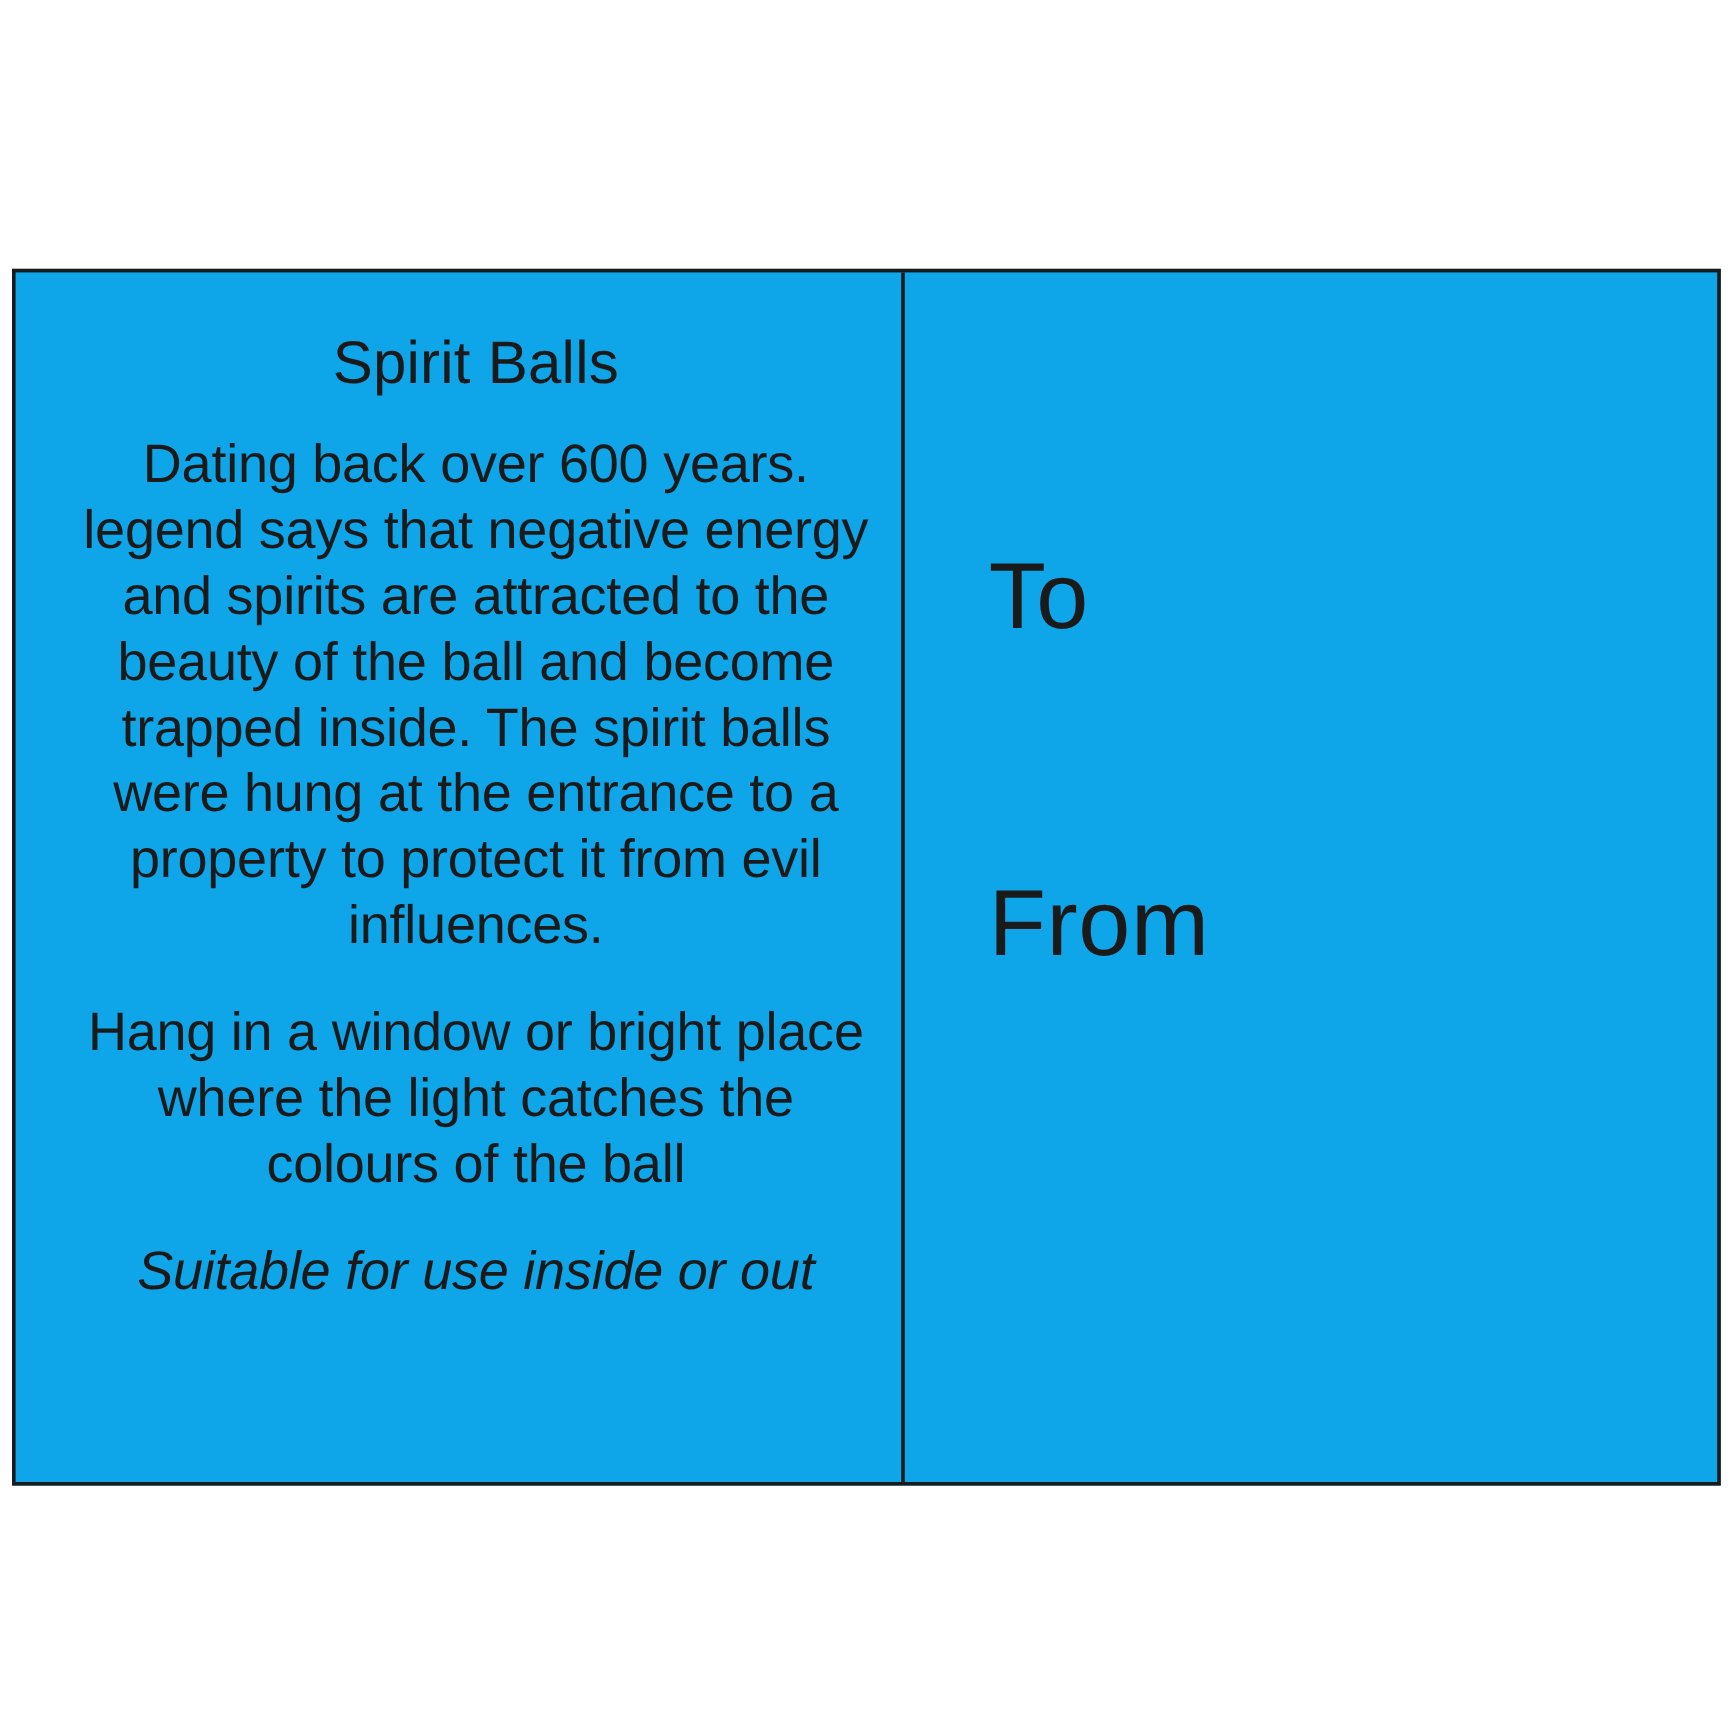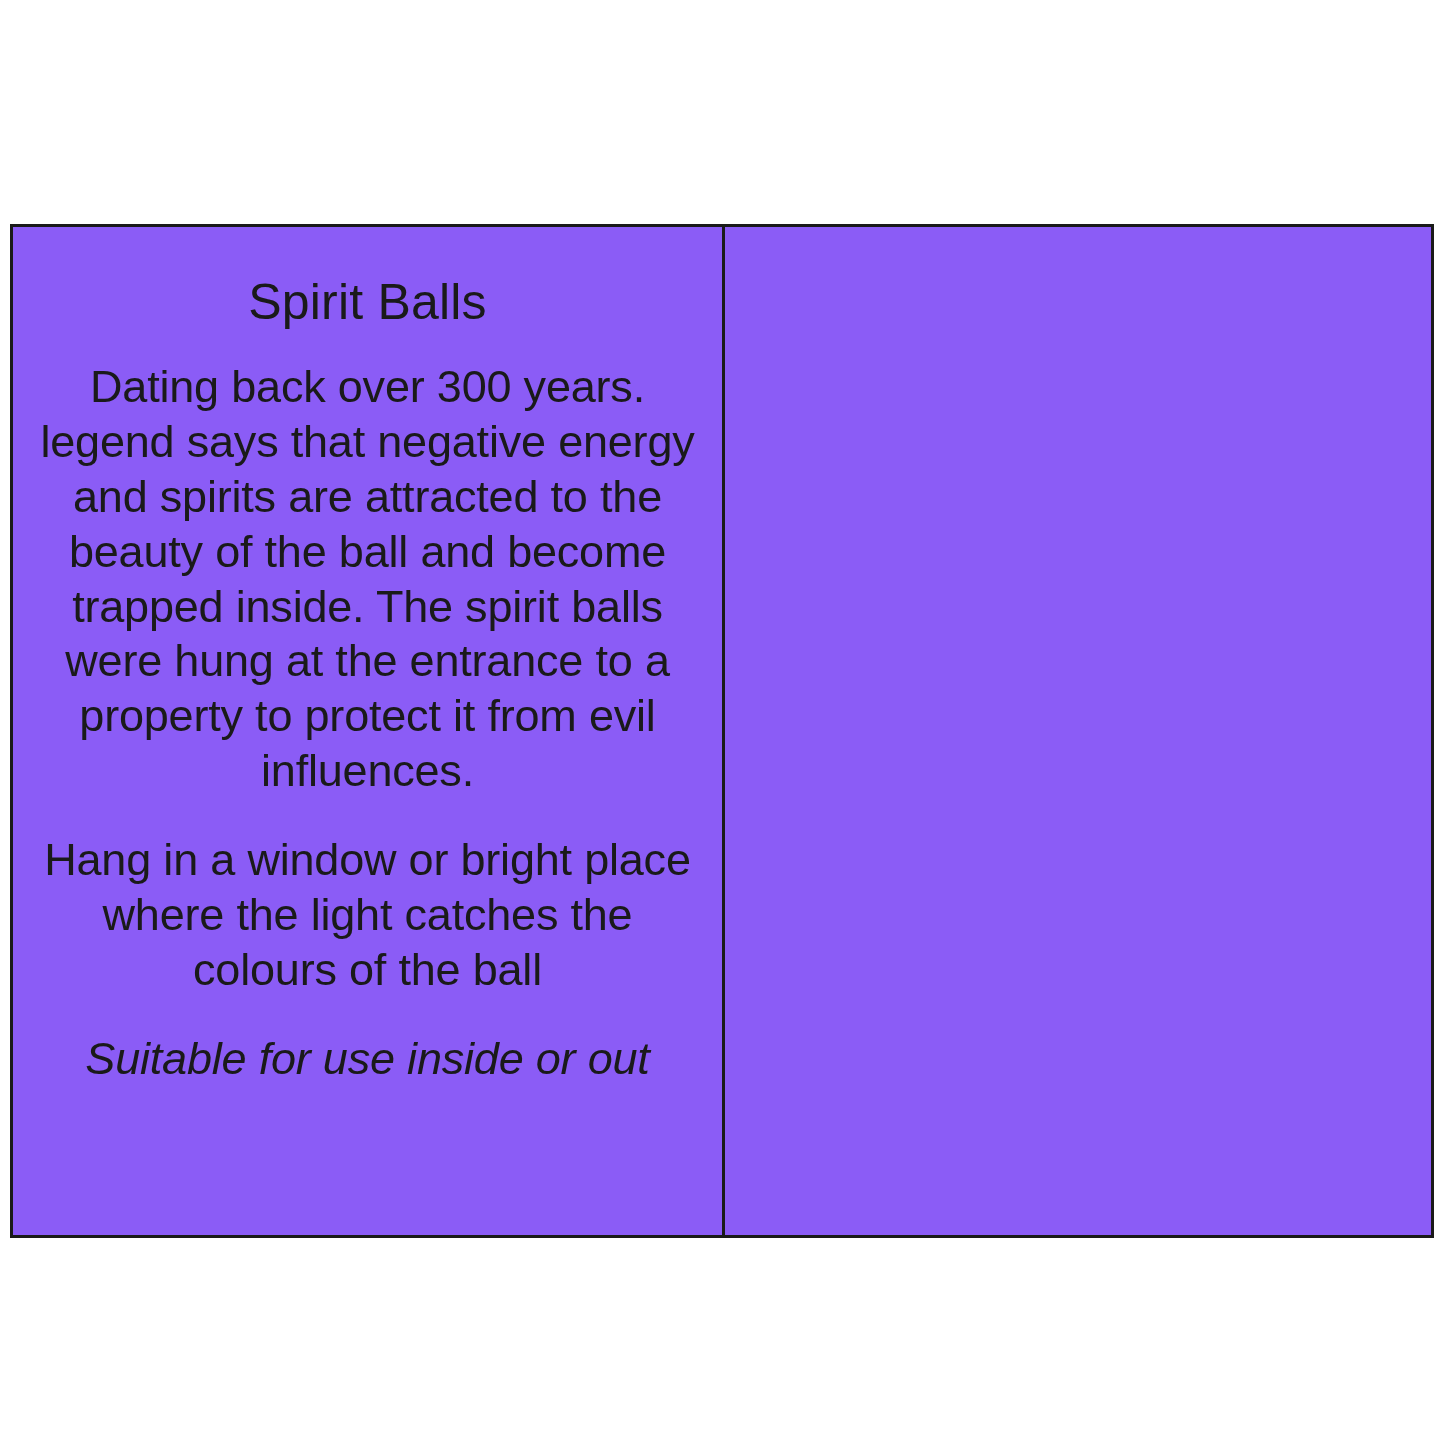--- a/index.html
+++ b/index.html
@@ -16,25 +16,26 @@
     overflow: hidden;
   }
 
   
   .card {
     position: absolute;
     left: 10px;
     top: 224px;
     width: 1424px;
     height: 1014px;
-    background: #8b5cf6;
+    background: #0ea5e9;
     border: 3px solid #1a1a1a;
     box-sizing: border-box;
     display: flex;
     flex-direction: row;
+    padding-left: 29px;
   }
 
   .panel-left {
     width: 712px;
     box-sizing: border-box;
     border-right: 3px solid #1a1a1a;
     padding: 48px 22px 0 22px;
     display: flex;
     flex-direction: column;
     align-items: center;
@@ -79,21 +80,26 @@
   .field-from { margin-top: 195px; }
 </style>
 </head>
 <body>
 
 <div class="card">
 
   <div class="panel-left">
     <h1 class="card-title">Spirit Balls</h1>
 
-    <p class="para">Dating back over 300 years. legend says that negative energy and spirits are attracted to the beauty of the ball and become trapped inside. The spirit balls were hung at the entrance to a property to protect it from evil influences.</p>
+    <p class="para">Dating back over 600 years. legend says that negative energy and spirits are attracted to the beauty of the ball and become trapped inside. The spirit balls were hung at the entrance to a property to protect it from evil influences.</p>
 
     <p class="para">Hang in a window or bright place where the light catches the colours of the ball</p>
 
     <p class="para">Suitable for use inside or out</p>
   </div>
 
+  <div class="panel-right">
+    <div class="field-label field-to">To</div>
+
+    <div class="field-label field-from">From</div>
+  </div>
 
 </div>
 
 </body></html>

